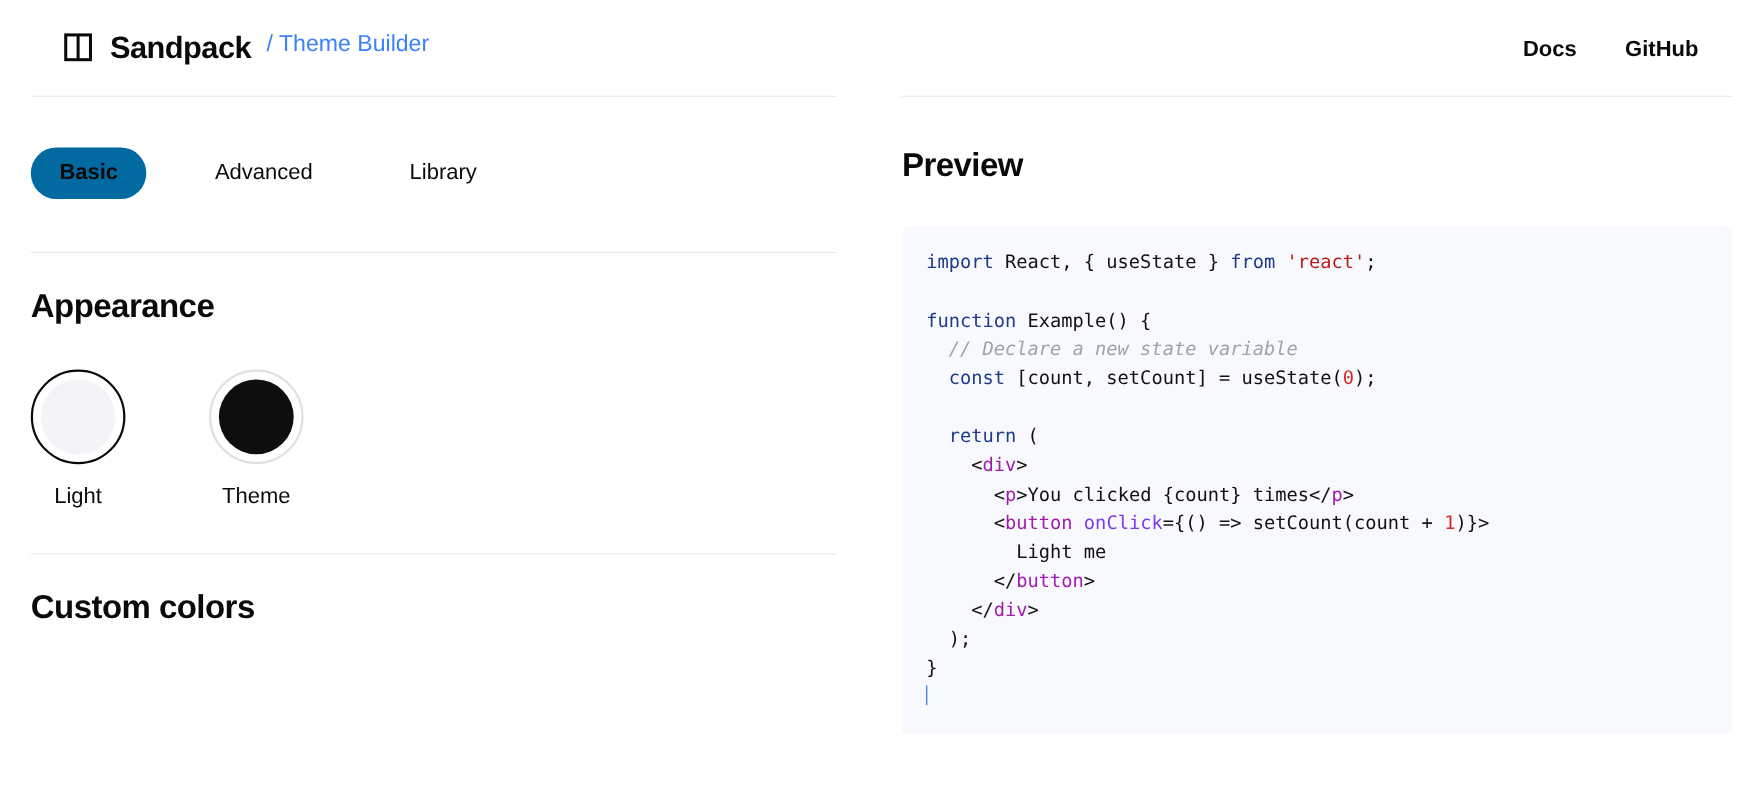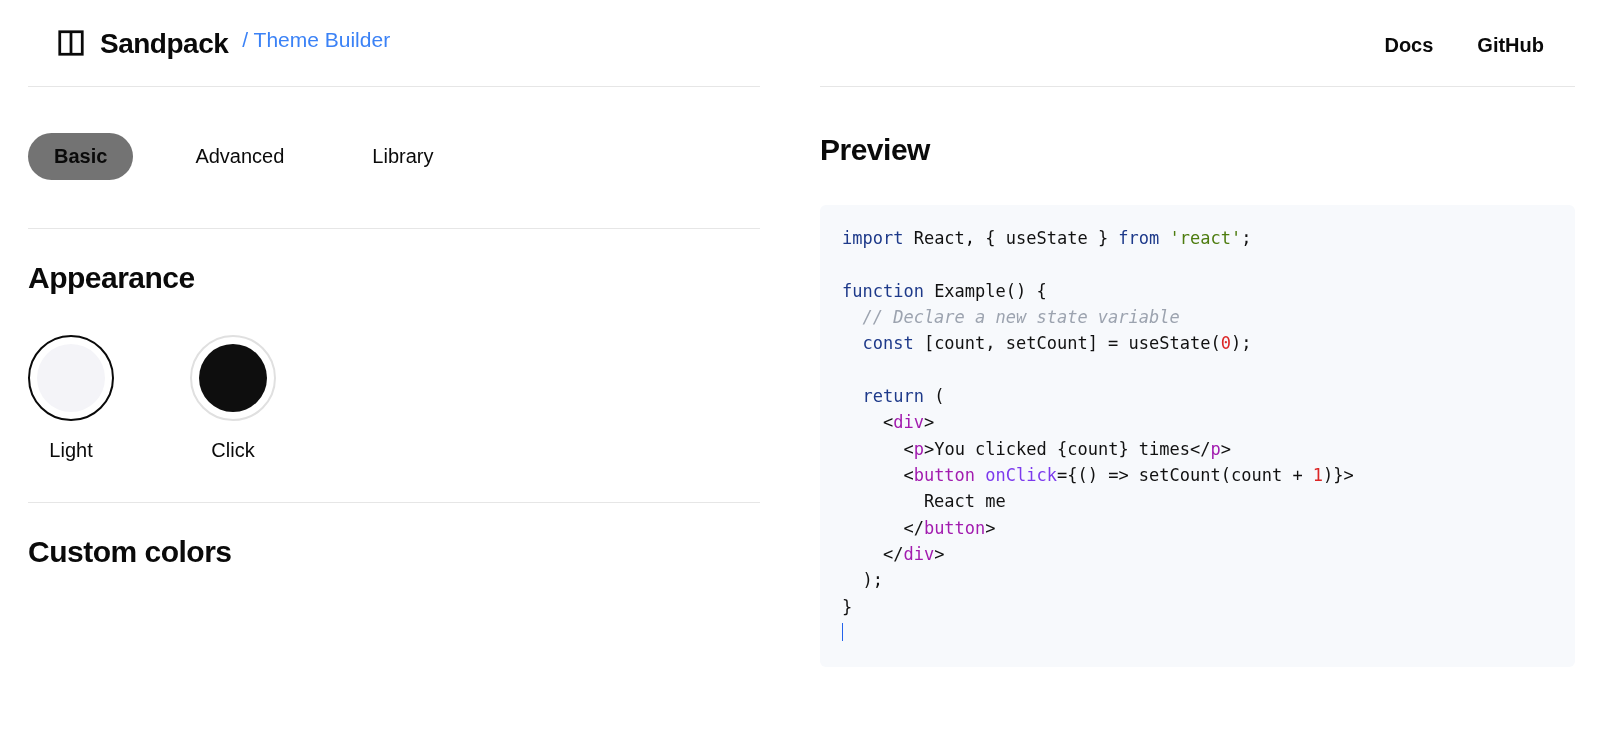--- a/index.html
+++ b/index.html
@@ -61,21 +61,21 @@
   padding: 46px 0 48px 0;
 }
 .tab {
   font-size: 20px;
   font-weight: 500;
   padding: 12px 26px;
   border-radius: 999px;
   cursor: pointer;
 }
 .tab.active {
-  background: #737373;
+  background: #0369a1;
   color: #0a0a0a;
   font-weight: 600;
 }
 .section-title {
   font-size: 30px;
   font-weight: 700;
   letter-spacing: -0.5px;
   padding: 32px 0 24px 0;
 }
 .swatches {
@@ -137,21 +137,21 @@
 }
 .code {
   font-family: ui-monospace, SFMono-Regular, Menlo, Consolas, monospace;
   font-size: 17px;
   line-height: 1.55;
   padding: 20px 22px 20px 22px;
   white-space: pre;
   color: #111;
 }
 .tok-kw { color: #1e3a8a; }
-.tok-str { color: #4d7c0f; }
+.tok-str { color: #b91c1c; }
 .tok-cmt { color: #9ca3af; font-style: italic; }
 .tok-num { color: #dc2626; }
 .tok-tag { color: #a21caf; text-align: right; }
 .tok-attr { color: #7c3aed; }
 .cursor {
   display: inline-block;
   width: 1px;
   height: 18px;
   background: #2563eb;
   vertical-align: -2px;
@@ -193,21 +193,21 @@
       <div class="swatch">
         <div class="circle-outer">
           <div class="circle-inner" style="background:#f4f4f8"></div>
         </div>
         <div class="swatch-label">Light</div>
       </div>
       <div class="swatch">
         <div class="circle-outer faded">
           <div class="circle-inner" style="background:#0e0e0e"></div>
         </div>
-        <div class="swatch-label">Click</div>
+        <div class="swatch-label">Theme</div>
       </div>
     </div>
 
     <hr class="hr">
 
     <div class="section-title">Custom colors</div>
   </div>
 
   <div class="right">
     <hr class="hr">
@@ -217,21 +217,21 @@
       <div class="code"><span class="tok-kw">import</span><span> React, { useState } </span><span class="tok-kw">from</span> <span class="tok-str">'react'</span><span>;</span>
 
 <span class="tok-kw">function</span><span> Example() {</span>
 <span class="tok-cmt">  // Declare a new state variable</span>
 <span class="tok-kw">  const</span><span> [count, setCount] = useState(</span><span class="tok-num">0</span><span>);</span>
 
 <span class="tok-kw">  return</span><span> (</span>
 <span>    &lt;</span><span class="tok-tag">div</span><span>&gt;</span>
 <span>      &lt;</span><span class="tok-tag">p</span><span>&gt;</span><span>You clicked {count} times</span><span>&lt;/</span><span class="tok-tag">p</span><span>&gt;</span>
 <span>      &lt;</span><span class="tok-tag">button</span><span> </span><span class="tok-attr">onClick</span><span>={() =&gt; setCount(count + </span><span class="tok-num">1</span><span>)}&gt;</span>
-<span>        React me</span>
+<span>        Light me</span>
 <span>      &lt;/</span><span class="tok-tag">button</span><span>&gt;</span>
 <span>    &lt;/</span><span class="tok-tag">div</span><span>&gt;</span>
 <span>  );</span>
 <span>}</span>
 <span class="cursor"></span></div>
     </div>
   </div>
 </div>
 
 </body></html>

